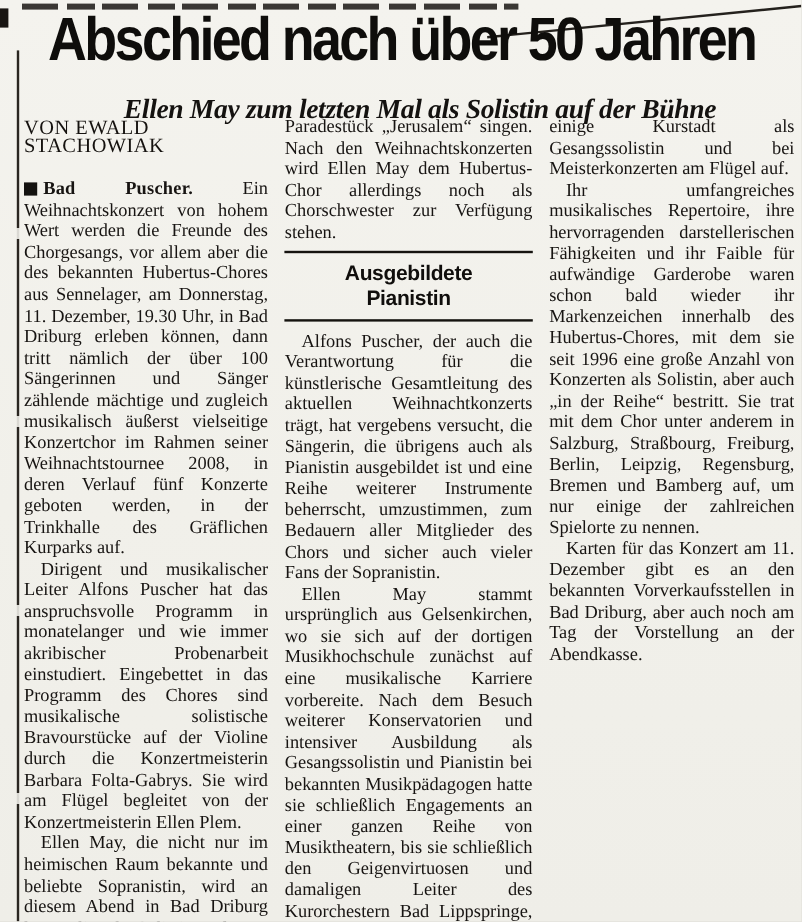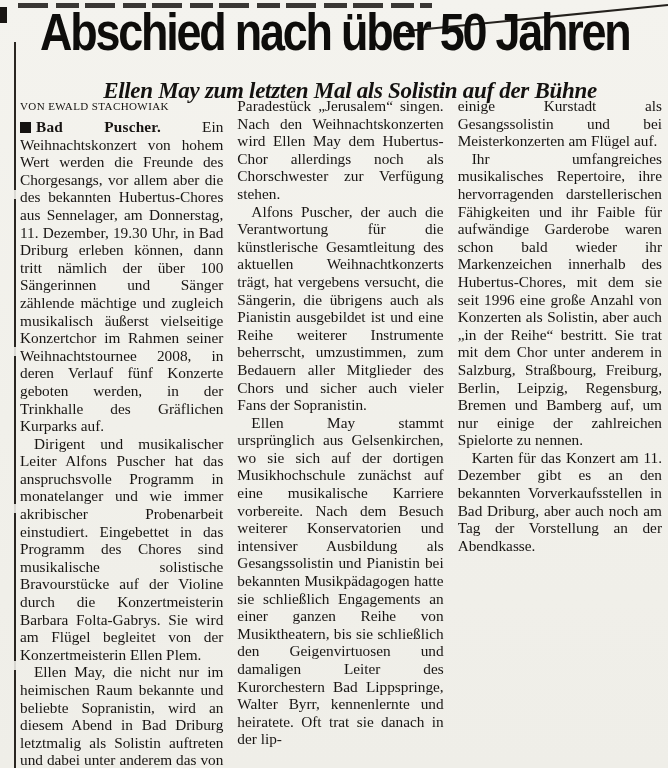--- a/index.html
+++ b/index.html
@@ -49,22 +49,22 @@
     font-size:15.3px; line-height:17.6px; text-align:justify;
     color:#171412;
   }
   .col-1 { width:205px; }
   .col-2 { width:208px; }
   .col-3 { width:206px; }
   .col p { margin:0; }
   .col p.indent { text-indent:14px; }
 
   .byline {
-    font-size:11px; letter-spacing:.4px; line-height:15px;
-    margin:2px 0 4px 0; text-align:left; color:#15120f;
+    font-size:17px; letter-spacing:.4px; line-height:15px;
+    margin:2px 0 20px 0; text-align:left; color:#15120f;
   }
   .marker {
     display:inline-block; width:11px; height:11px; background:#141210;
     margin-right:5px; vertical-align:-1px;
   }
   .leadin { letter-spacing:.2px; }
 
   .crosshead {
     border-top:2px solid #15130f; border-bottom:2px solid #15130f;
     margin:6px 0 8px 0; padding:6px 0 7px 0;
@@ -93,20 +93,24 @@
     <div class="col col-1">
       <div class="byline">VON EWALD STACHOWIAK</div>
       <p class="lead"><span class="marker"></span><b class="leadin">Bad Puscher.</b>
         <span>Ein Weihnachtskonzert von hohem Wert werden die Freunde des Chorgesangs, vor allem aber die des bekannten Hubertus-Chores aus Sennelager, am Donnerstag, 11. Dezember, 19.30 Uhr, in Bad Driburg erleben können, dann tritt nämlich der über 100 Sängerinnen und Sänger zählende mächtige und zugleich musikalisch äußerst vielseitige Konzertchor im Rahmen seiner Weihnachtstournee 2008, in deren Verlauf fünf Konzerte geboten werden, in der Trinkhalle des Gräflichen Kurparks auf.</span></p>
       <p class="indent">Dirigent und musikalischer Leiter Alfons Puscher hat das anspruchsvolle Programm in monatelanger und wie immer akribischer Probenarbeit einstudiert. Eingebettet in das Programm des Chores sind musikalische solistische Bravourstücke auf der Violine durch die Konzertmeisterin Barbara Folta-Gabrys. Sie wird am Flügel begleitet von der Konzertmeisterin Ellen Plem.</p>
       <p class="indent">Ellen May, die nicht nur im heimischen Raum bekannte und beliebte Sopranistin, wird an diesem Abend in Bad Driburg letztmalig als Solistin auftreten und dabei unter anderem das von ihr häufig dargebotene</p>
     </div>
 
     <div class="col col-2">
       <p>Paradestück „Jerusalem“ singen. Nach den Weihnachtskonzerten wird Ellen May dem Hubertus-Chor allerdings noch als Chorschwester zur Verfügung stehen.</p>
+      <div class="crosshead">
+        <div>Ausgebildete</div>
+        <div>Pianistin</div>
+      </div>
       <p class="indent">Alfons Puscher, der auch die Verantwortung für die künstlerische Gesamtleitung des aktuellen Weihnachtkonzerts trägt, hat vergebens versucht, die Sängerin, die übrigens auch als Pianistin ausgebildet ist und eine Reihe weiterer Instrumente beherrscht, umzustimmen, zum Bedauern aller Mitglieder des Chors und sicher auch vieler Fans der Sopranistin.</p>
       <p class="indent">Ellen May stammt ursprünglich aus Gelsenkirchen, wo sie sich auf der dortigen Musikhochschule zunächst auf eine musikalische Karriere vorbereite. Nach dem Besuch weiterer Konservatorien und intensiver Ausbildung als Gesangssolistin und Pianistin bei bekannten Musikpädagogen hatte sie schließlich Engagements an einer ganzen Reihe von Musiktheatern, bis sie schließlich den Geigenvirtuosen und damaligen Leiter des Kurorchestern Bad Lippspringe, Walter Byrr, kennenlernte und heiratete. Oft trat sie danach in der lip-</p>
     </div>
 
     <div class="col col-3">
       <p>einige Kurstadt als Gesangssolistin und bei Meisterkonzerten am Flügel auf.</p>
       <p class="indent">Ihr umfangreiches musikalisches Repertoire, ihre hervorragenden darstellerischen Fähigkeiten und ihr Faible für aufwändige Garderobe waren schon bald wieder ihr Markenzeichen innerhalb des Hubertus-Chores, mit dem sie seit 1996 eine große Anzahl von Konzerten als Solistin, aber auch „in der Reihe“ bestritt. Sie trat mit dem Chor unter anderem in Salzburg, Straßbourg, Freiburg, Berlin, Leipzig, Regensburg, Bremen und Bamberg auf, um nur einige der zahlreichen Spielorte zu nennen.</p>
       <p class="indent">Karten für das Konzert am 11. Dezember gibt es an den bekannten Vorverkaufsstellen in Bad Driburg, aber auch noch am Tag der Vorstellung an der Abendkasse.</p>
     </div>
 

